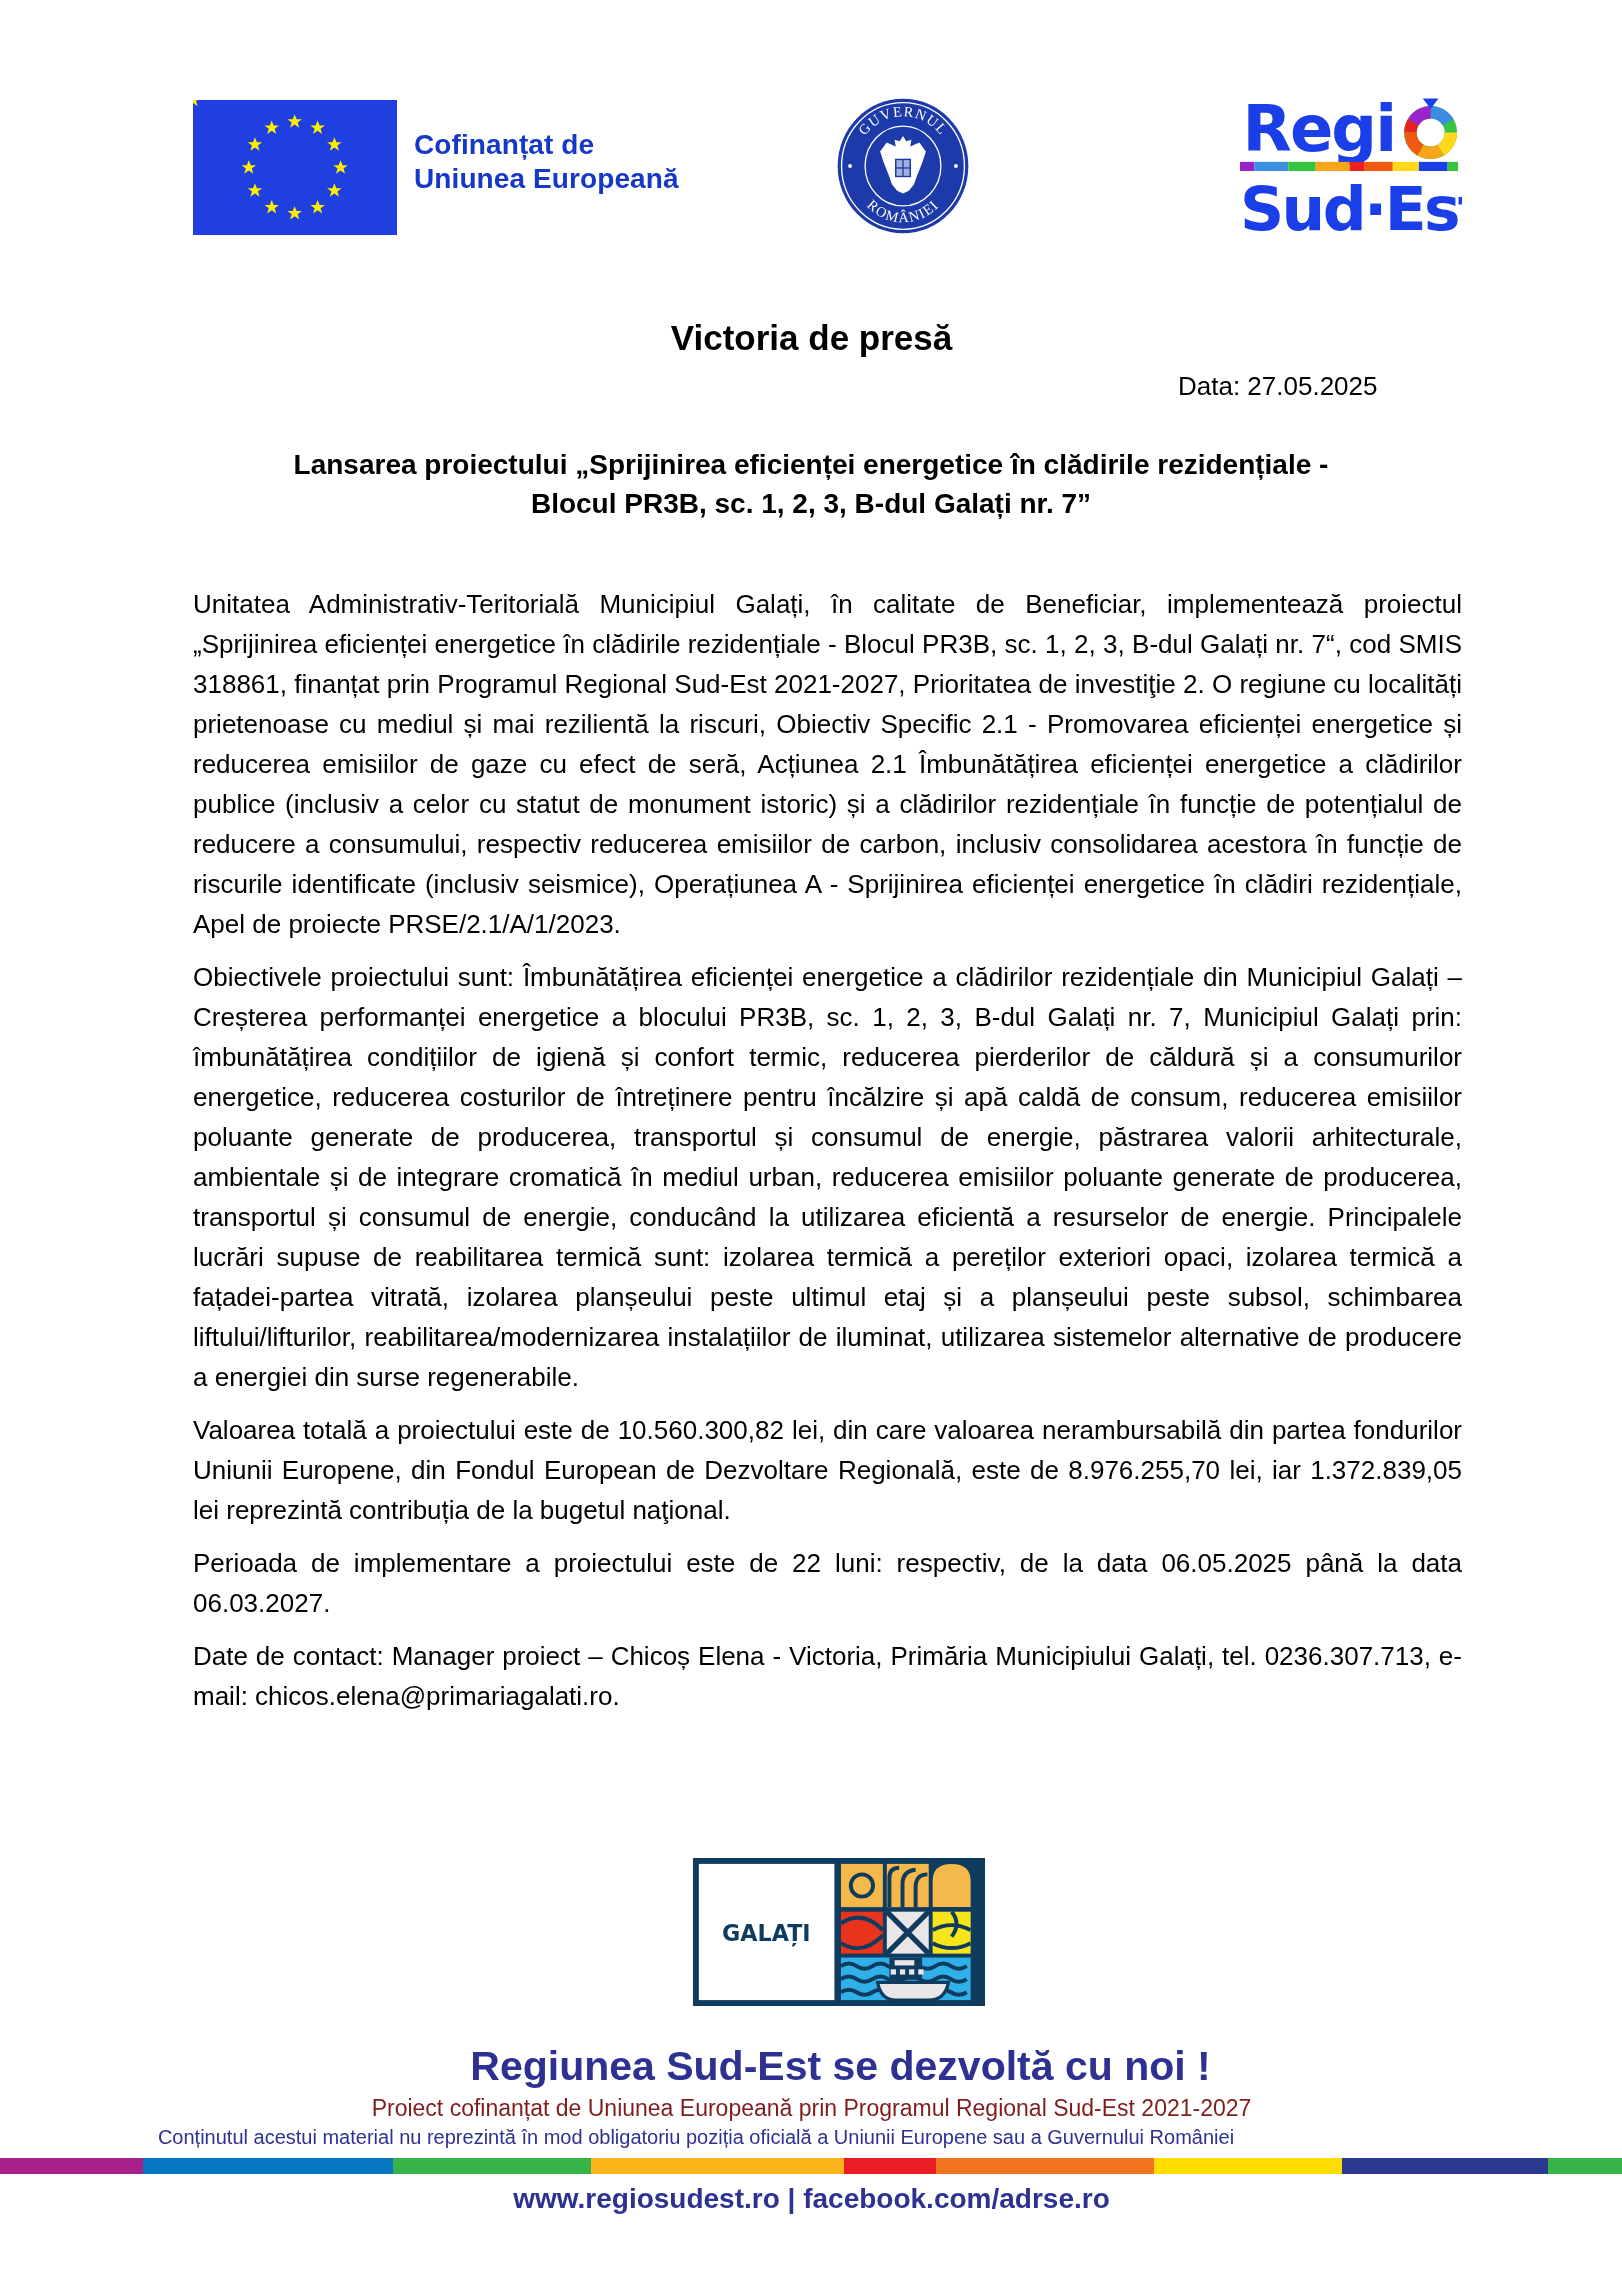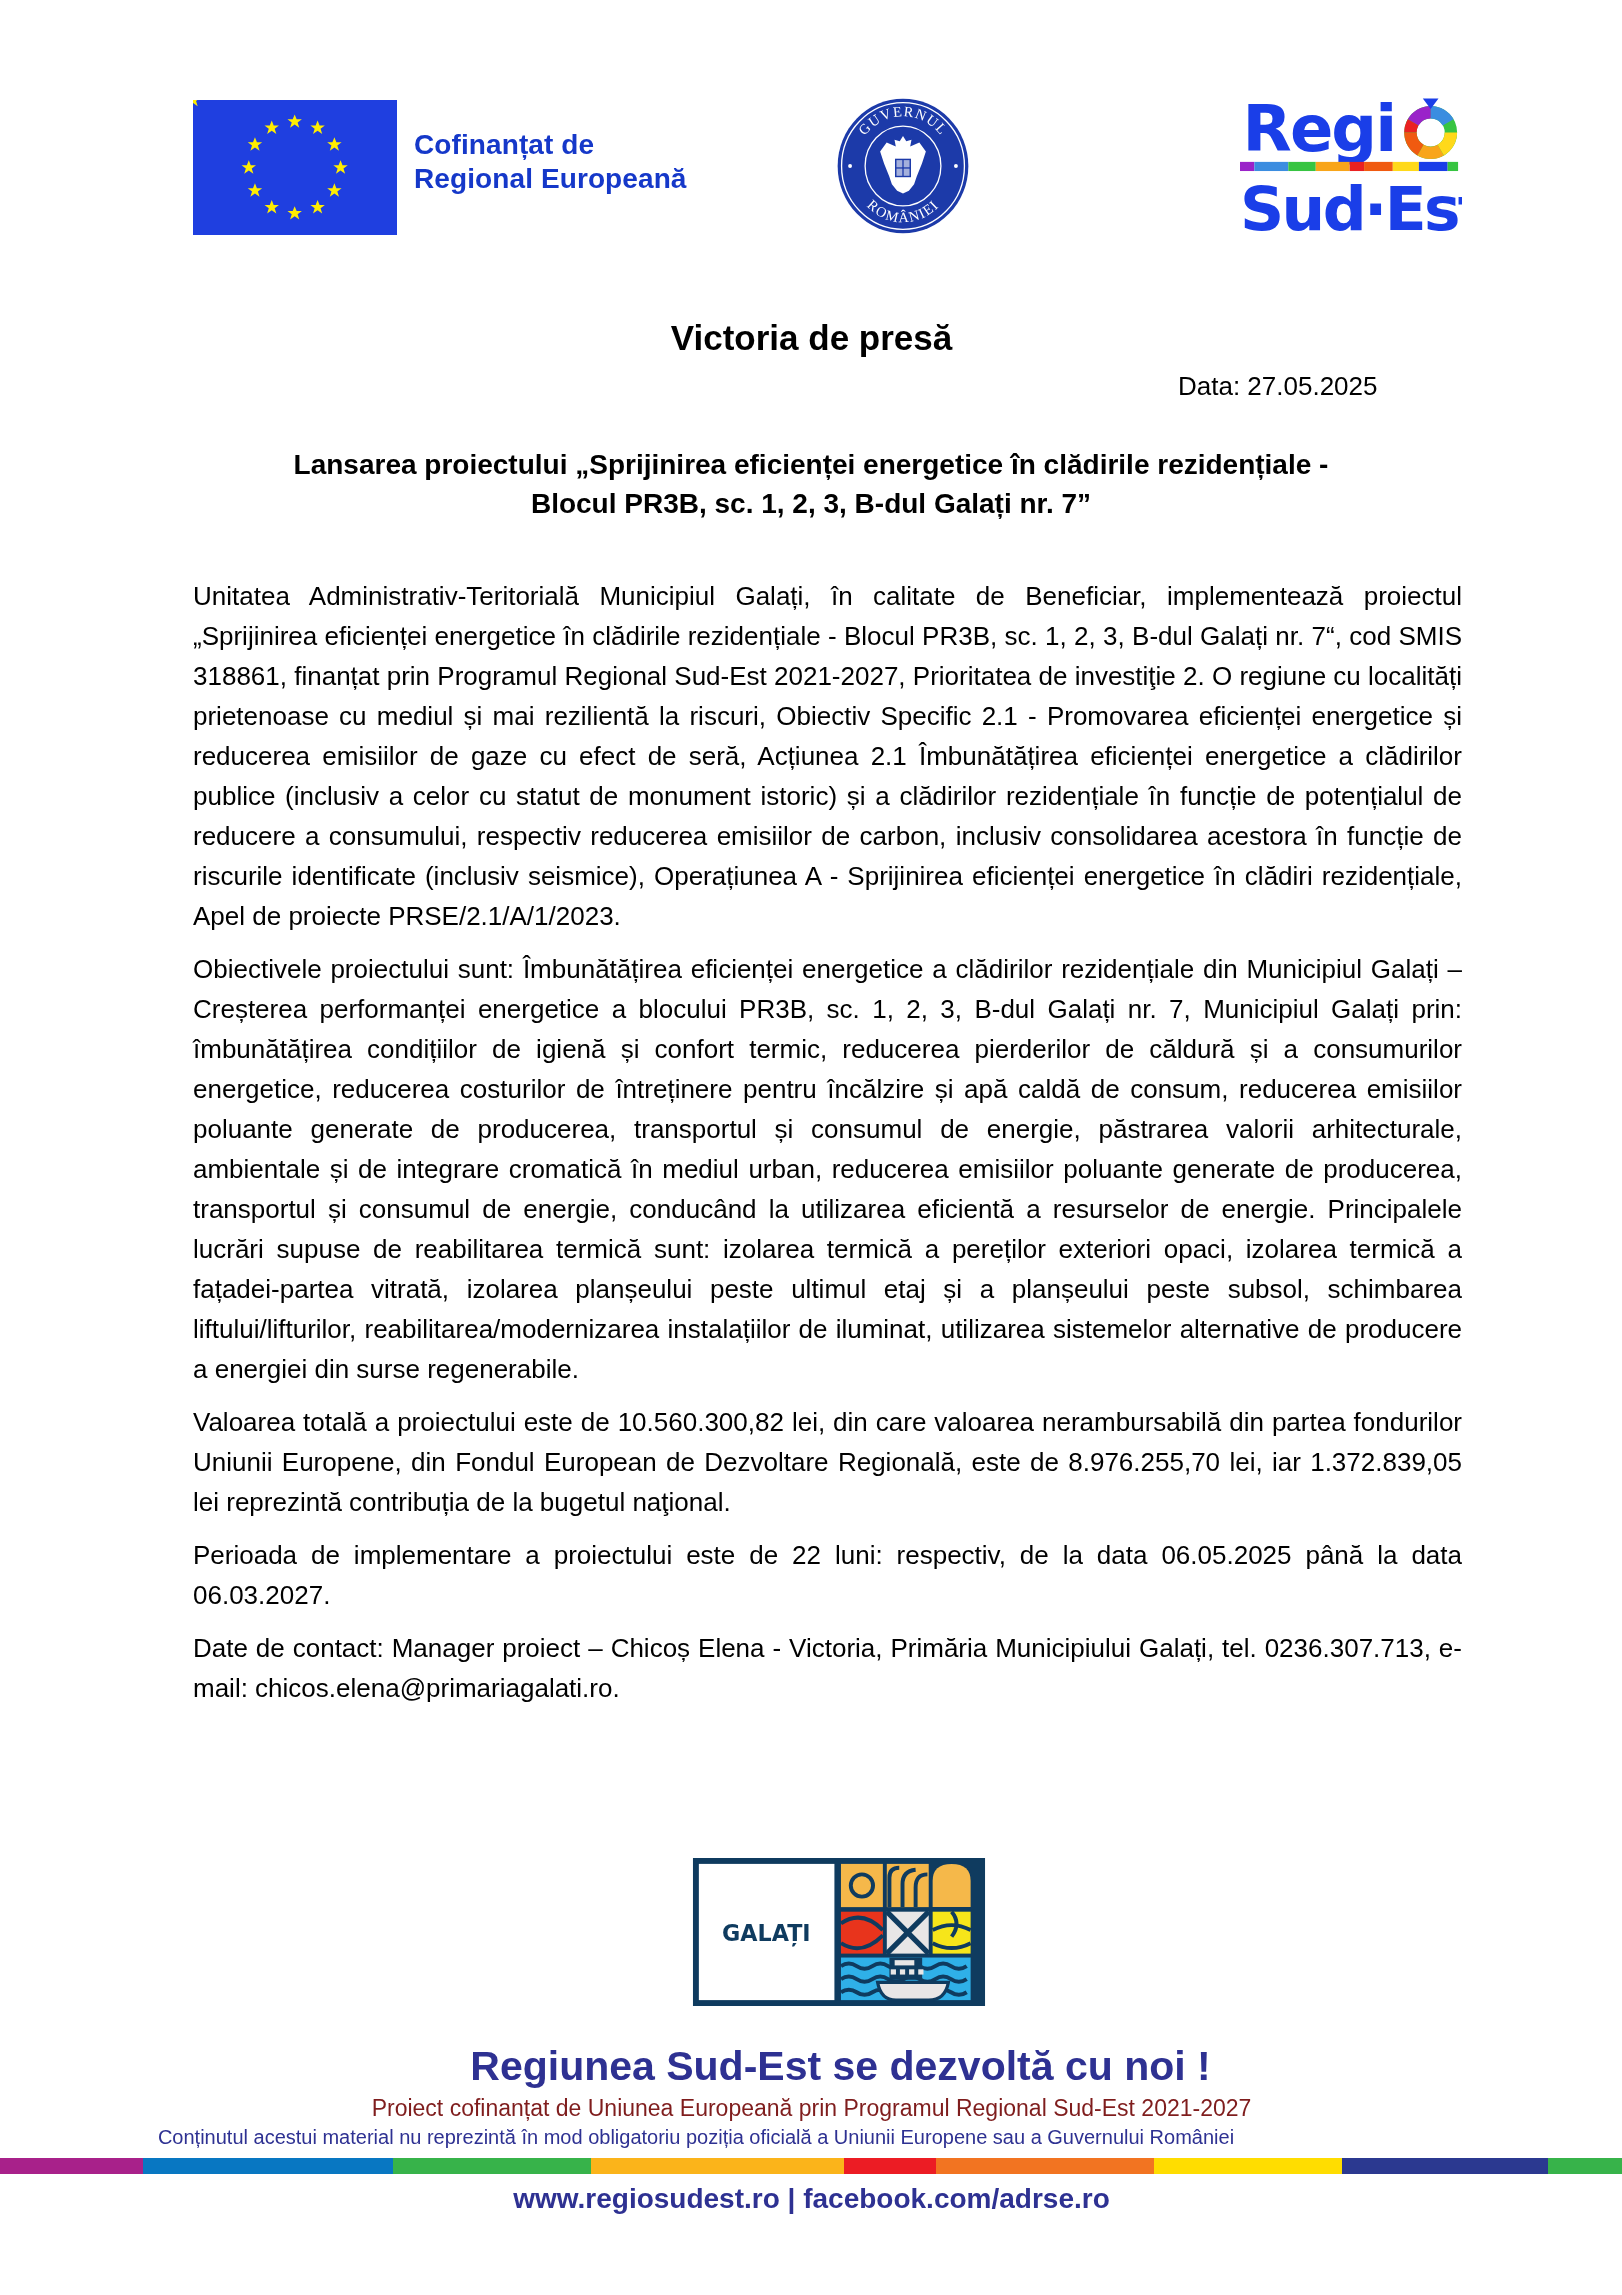--- a/index.html
+++ b/index.html
@@ -16,21 +16,21 @@
   #regio-logo { left: 1207px; top: 93px; width: 222px; height: 143px; margin-left: 33px; }
   #regio-logo svg { width: 100%; height: 100%; display: block; }
 
   
   #title { left: 0; width: 1623px; top: 317px; text-align: center; font-weight: bold; font-size: 35px; line-height: 42px; }
   #date { left: 1178px; top: 370px; font-size: 26px; line-height: 33px; white-space: nowrap; }
   #headline { left: 196px; width: 1230px; top: 445px; text-align: center; font-weight: bold; font-size: 28px; line-height: 39px; }
 
   
   #body { left: 193px; width: 1269px; top: 576px; font-size: 26px; line-height: 40px; text-align: justify; }
-  #body p { margin: 0 0 13px 0; }
+  #body p { margin: 8px 0 13px 0; }
 
   
   #galati-logo { left: 663px; top: 1858px; width: 352px; height: 148px; border-radius: 10px; }
   #galati-logo svg { width: 100%; height: 100%; display: block; }
 
   
   #footer-slogan { left: 0; width: 1623px; top: 2043px; text-align: center; color: #2e3192; font-weight: bold; font-size: 41px; line-height: 46px; padding-left: 29px; }
   #footer-proj { left: 0; width: 1623px; top: 2094px; text-align: center; color: #7f1d1d; font-size: 23px; line-height: 29px; }
   #footer-disclaimer { left: 0; width: 1392px; top: 2124px; text-align: center; color: #2e3192; font-size: 20px; line-height: 26px; }
   #color-bar { left: 0; top: 2158px; width: 1623px; height: 16.4px; display: flex; }
@@ -58,21 +58,21 @@
       <use href="#star" x="120" y="163.6"></use>
       <use href="#star" x="94.4" y="138"></use>
       <use href="#star" x="85" y="103"></use>
       <use href="#star" x="94.4" y="68"></use>
       <use href="#star" x="120" y="42.4"></use>
     </g>
   </svg>
 </div>
 <div id="eu-text" class="abs">
   <div>Cofinanțat de</div>
-  <div>Regional Europeană</div>
+  <div>Uniunea Europeană</div>
 </div>
 
 <div id="gov-seal" class="abs">
   <svg viewBox="0 0 202 208" xmlns="http://www.w3.org/2000/svg">
     <defs>
       <path id="arcTop" d="M 28 104 A 73 76 0 0 1 174 104"></path>
       <path id="arcBot" d="M 24 110 A 77 80 0 0 0 178 110"></path>
     </defs>
     <ellipse cx="101" cy="104" rx="100" ry="103" fill="#1c3aa9"></ellipse>
     <ellipse cx="101" cy="104" rx="94" ry="97" fill="none" stroke="#ffffff" stroke-width="2"></ellipse>

